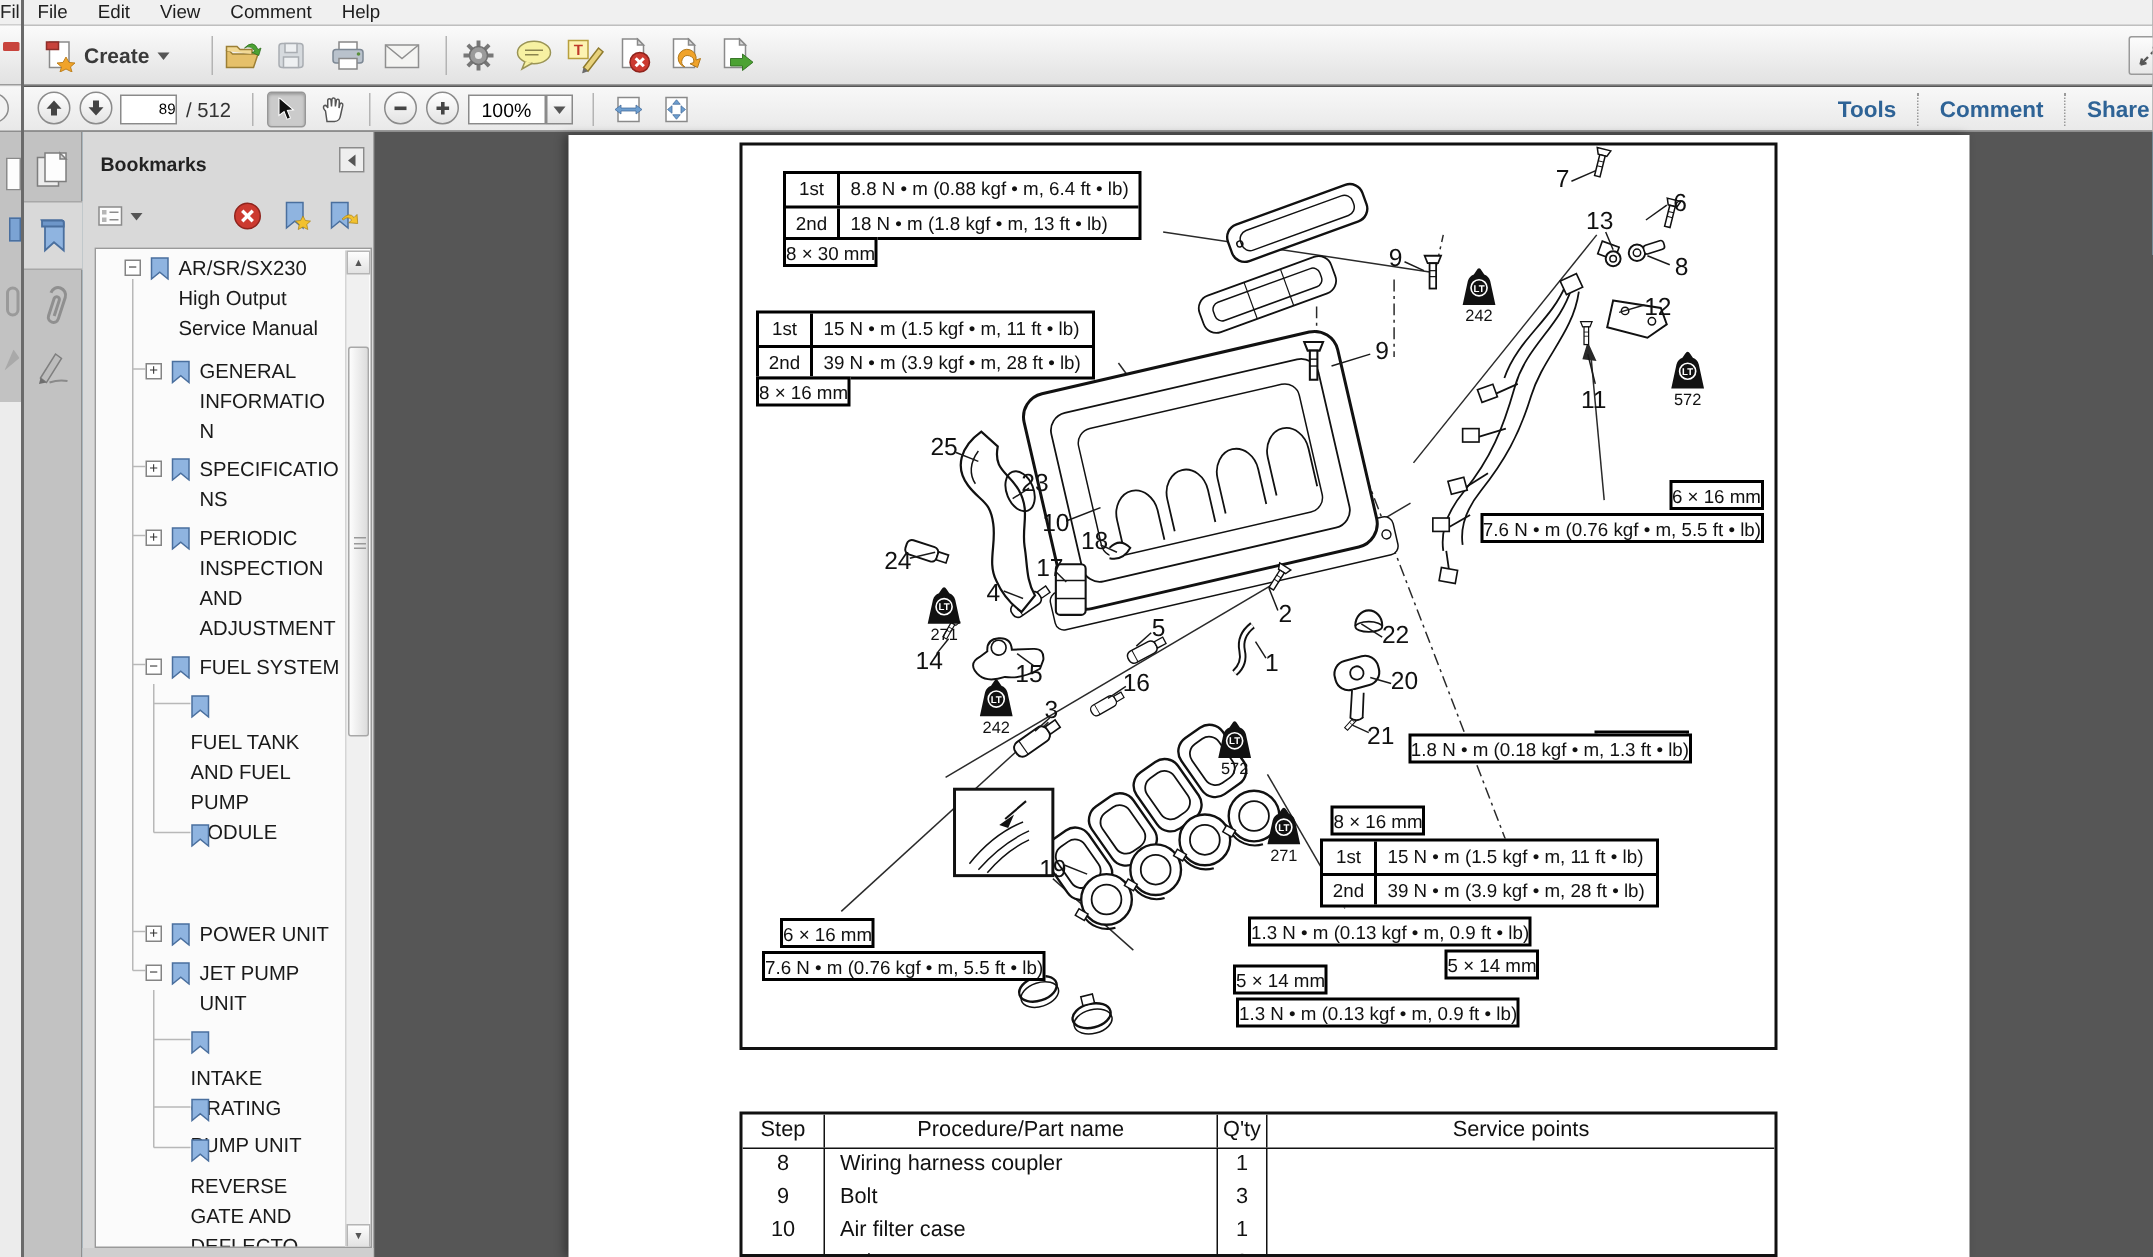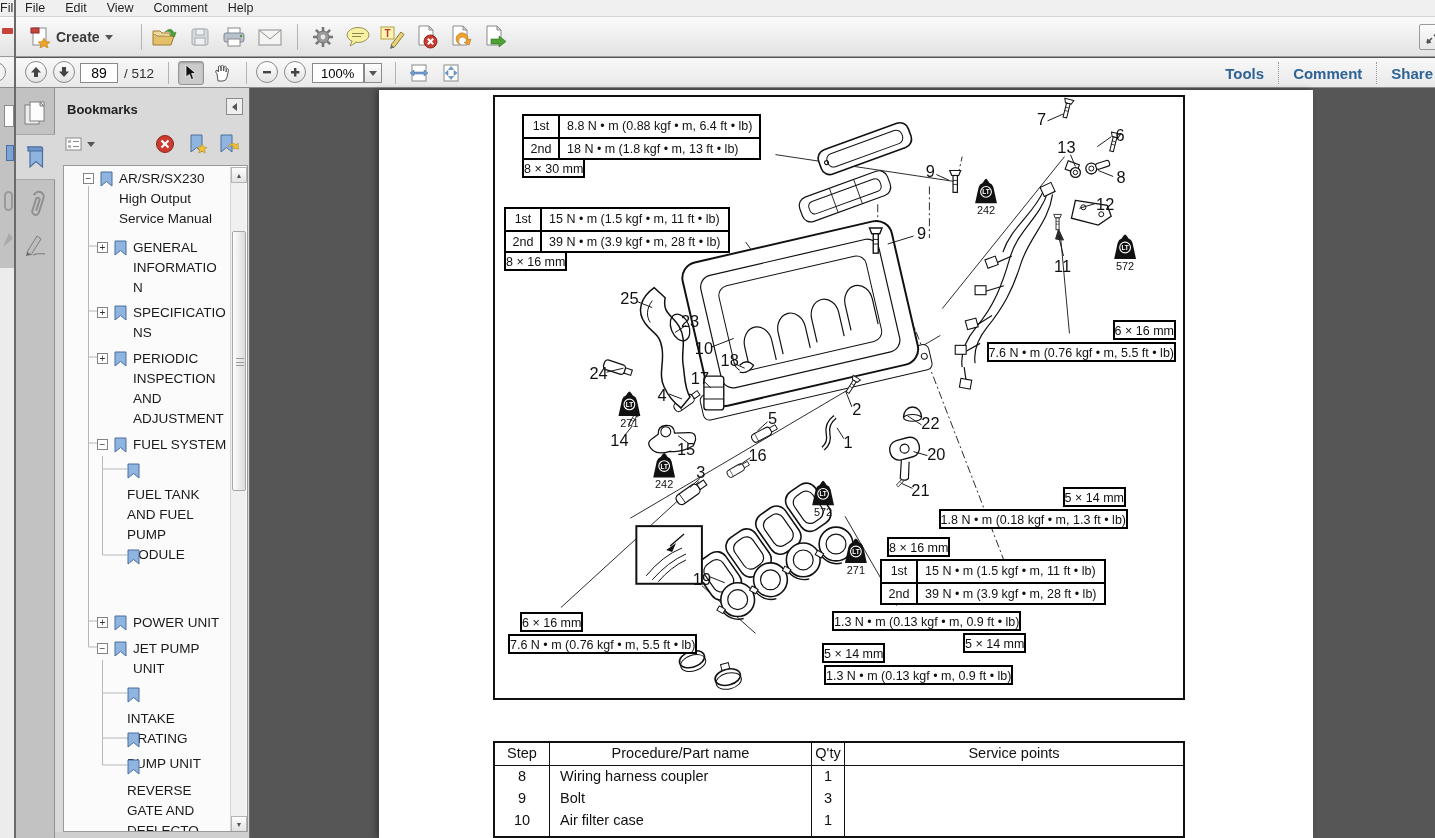--- a/index.html
+++ b/index.html
@@ -25,31 +25,31 @@
   
   #app { position:absolute; left:15px; top:0; width:1420px; height:838px; }
 
   
   #menubar { position:absolute; left:0; top:0; width:100%; height:16px; background:#f0f0f0; display:flex; align-items:center; gap:0; font-size:12.5px; color:#1e1e1e; }
   #menubar span { padding:0 10px; }
 
   
   #toolbar1 { position:absolute; left:0; top:16px; width:100%; height:41px; background:linear-gradient(#fbfbfb,#e2e2e2); border-top:1px solid #d6d6d6; border-bottom:1px solid #9b9b9b; }
   .tsep { position:absolute; top:7px; width:1px; height:26px; background:#b4b4b4; }
-  .tbtn { position:absolute; top:4px; height:32px; display:flex; align-items:center; justify-content:flex-end; border-radius:3px; }
+  .tbtn { position:absolute; top:4px; height:32px; display:flex; align-items:center; justify-content:flex-start; border-radius:3px; }
   #create-btn { left:8px; padding:0 6px; gap:5px; }
   #create-btn b { font-size:14px; color:#3a3a3a; }
   .caret { width:0; height:0; border-left:4px solid transparent; border-right:4px solid transparent; border-top:5px solid #555; }
   .icon24 { width:28px; }
 
   
   #toolbar2 { position:absolute; left:0; top:58px; width:100%; height:30px; background:linear-gradient(#f8f8f8,#e9e9e9); border-bottom:1px solid #8e8e8e; }
   .t2 { position:absolute; top:3px; height:24px; display:flex; align-items:center; justify-content:center; }
   .circle-btn { width:22px; height:22px; border:1px solid #8b8b8b; border-radius:50%; background:linear-gradient(#ffffff,#e3e3e3); display:flex; align-items:center; justify-content:center; }
-  #page-input { position:absolute; left:65px; top:5px; width:38px; height:20px; border:1px solid #8a8a8a; background:#fff; text-align:center; font-size:14px; font-family:"Liberation Sans",sans-serif; }
+  #page-input { position:absolute; left:65px; top:5px; width:38px; height:20px; border:1px solid #8a8a8a; background:#fff; text-align:right; font-size:10px; font-family:"Liberation Sans",sans-serif; }
   #page-total { position:absolute; left:109px; top:8px; font-size:13.5px; color:#333; }
   .pressed { background:#cbcbcb; border:1px solid #979797; border-radius:3px; box-shadow:inset 0 1px 2px rgba(0,0,0,.25); }
   #zoom-input { position:absolute; left:297px; top:5px; width:52px; height:20px; border:1px solid #8a8a8a; background:#fff; font-size:13px; padding-left:8px; font-family:"Liberation Sans",sans-serif; }
   #zoom-drop { position:absolute; left:349px; top:5px; width:18px; height:20px; border:1px solid #8a8a8a; background:linear-gradient(#fdfdfd,#e4e4e4); display:flex; align-items:center; justify-content:center; }
   #right-links { position:absolute; right:-12px; top:0; height:30px; display:flex; align-items:center; }
   #right-links .rl { font-size:15px; font-weight:bold; color:#2e6396; padding:0 14px; }
   #right-links .dotsep { width:1px; height:22px; border-left:1px dotted #9a9a9a; }
   #mini-btn { position:absolute; right:-12px; top:-34px; width:28px; height:26px; background:linear-gradient(#fcfcfc,#e8e8e8); border:1px solid #9a9a9a; border-radius:2px; display:flex; align-items:center; justify-content:center; }
 
   
@@ -794,21 +794,21 @@
                   <span class="tq-k">2nd</span>
                   <span class="tq-v">39 N • m (3.9 kgf • m, 28 ft • lb)</span>
                 </div>
             </div>
             <div class="tq tq-size" style="left:9px; top:154px;">8 × 16 mm</div>
 
             <div class="tq tq-size" style="right:7px; top:223px;">6 × 16 mm</div>
             <div class="tq tq-size" style="right:7px; top:245px;">7.6 N • m (0.76 kgf • m, 5.5 ft • lb)</div>
 
             <div class="tq tq-size" style="right:57px; top:390px;">5 × 14 mm</div>
-            <div class="tq tq-size" style="right:55px; top:412px;">1.8 N • m (0.18 kgf • m, 1.3 ft • lb)</div>
+            <div class="tq tq-size" style="right:55px; top:392px;">1.8 N • m (0.18 kgf • m, 1.3 ft • lb)</div>
 
             <div class="tq tq-size" style="left:392px; top:440px;">8 × 16 mm</div>
             <div class="tq" style="left:385px; top:462px;">
               <div class="tq-row">
                   <span class="tq-k">1st</span>
                   <span class="tq-v">15 N • m (1.5 kgf • m, 11 ft • lb)</span>
                 </div>
               <div class="tq-row">
                   <span class="tq-k">2nd</span>
                   <span class="tq-v">39 N • m (3.9 kgf • m, 28 ft • lb)</span>

